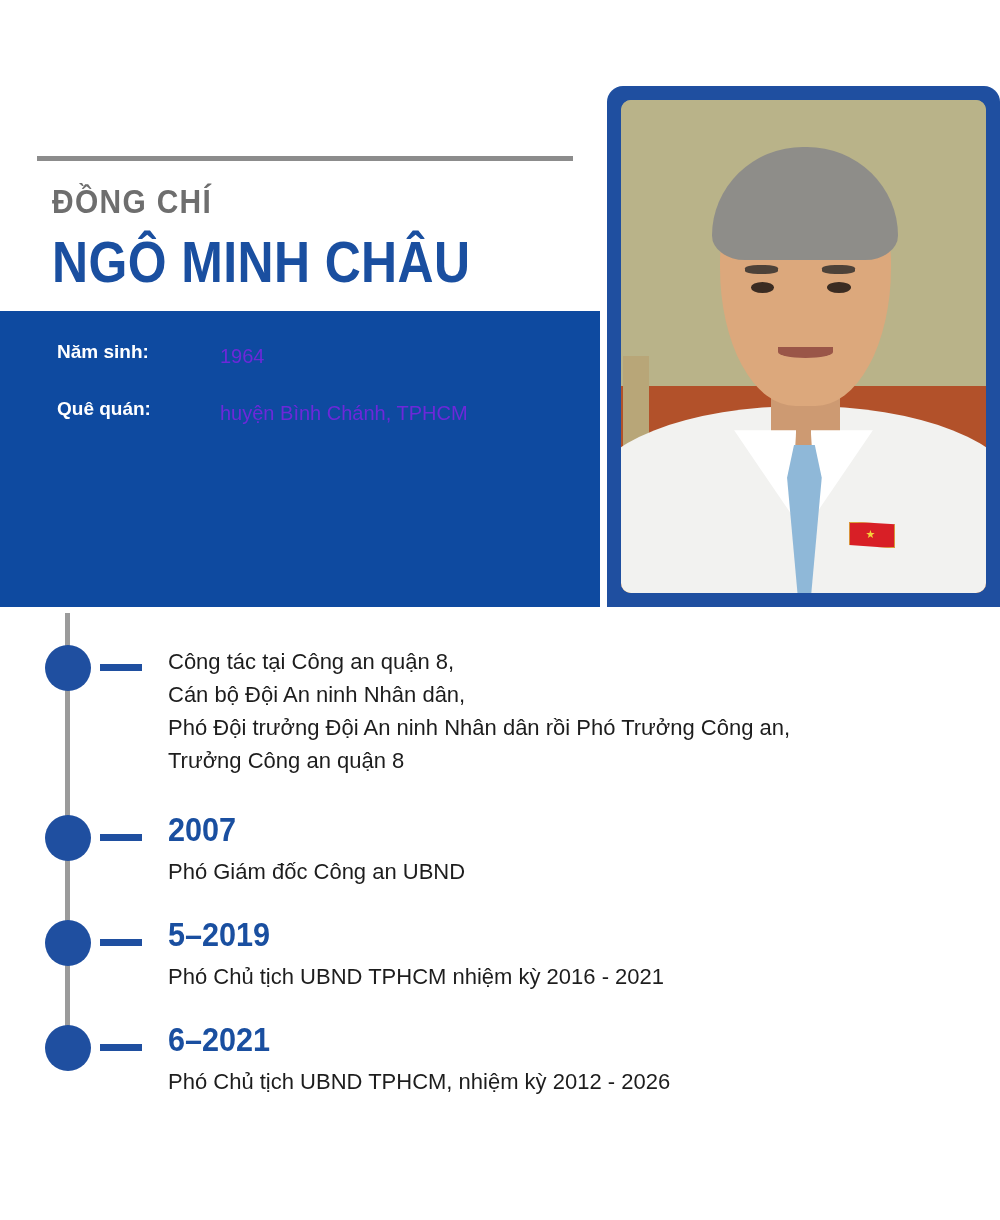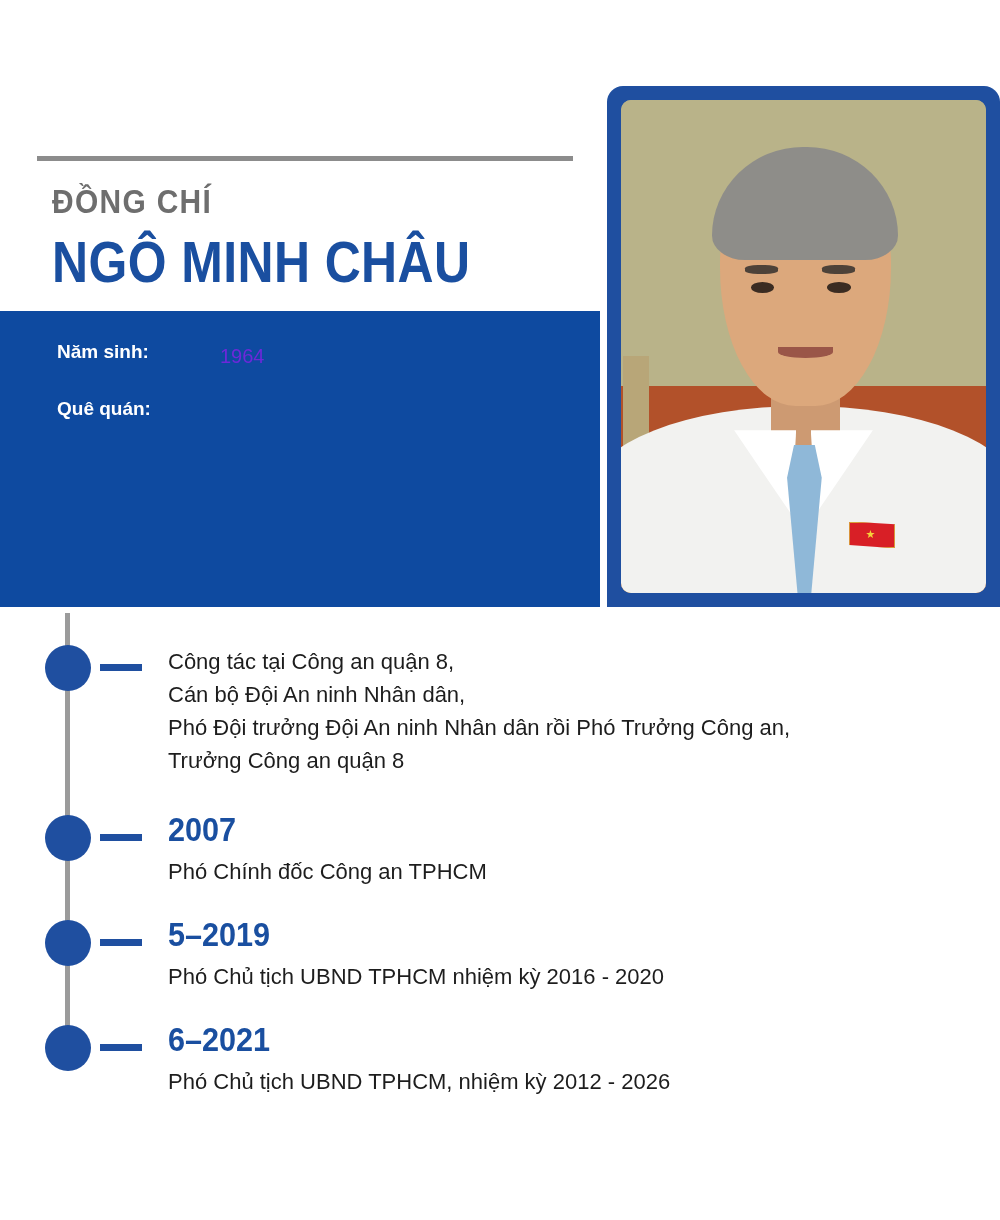--- a/index.html
+++ b/index.html
@@ -277,48 +277,49 @@
 </div>
 
 <div id="info-panel"></div>
 
 <div class="info-row" id="row-birth">
   <div class="info-label">Năm sinh:</div>
   <div class="info-value">1964</div>
 </div>
 <div class="info-row" id="row-home">
   <div class="info-label">Quê quán:</div>
+  <div class="info-value">huyện Bình Chánh, TPHCM</div>
 </div>
 <div class="info-row" id="row-degree">
 </div>
 
 <div id="timeline">
   <div id="timeline-axis"></div>
 
   <div class="tl-item">
     <div class="tl-dot" style="top:38px"></div>
     <div class="tl-dash" style="top:57px"></div>
     <div class="tl-desc" style="top:38px">Công tác tại Công an quận 8,
 Cán bộ Đội An ninh Nhân dân,
 Phó Đội trưởng Đội An ninh Nhân dân rồi Phó Trưởng Công an,
 Trưởng Công an quận 8</div>
   </div>
 
   <div class="tl-item">
     <div class="tl-dot" style="top:208px"></div>
     <div class="tl-dash" style="top:227px"></div>
     <div class="tl-year" style="top:203px">2007</div>
-    <div class="tl-desc" style="top:248px">Phó Chính đốc Công an TPHCM</div>
+    <div class="tl-desc" style="top:248px">Phó Giám đốc Công an UBND</div>
   </div>
 
   <div class="tl-item">
     <div class="tl-dot" style="top:313px"></div>
     <div class="tl-dash" style="top:332px"></div>
     <div class="tl-year" style="top:308px">5–2019</div>
-    <div class="tl-desc" style="top:353px">Phó Chủ tịch UBND TPHCM nhiệm kỳ 2016 - 2020</div>
+    <div class="tl-desc" style="top:353px">Phó Chủ tịch UBND TPHCM nhiệm kỳ 2016 - 2021</div>
   </div>
 
   <div class="tl-item">
     <div class="tl-dot" style="top:418px"></div>
     <div class="tl-dash" style="top:437px"></div>
     <div class="tl-year" style="top:413px">6–2021</div>
     <div class="tl-desc" style="top:458px">Phó Chủ tịch UBND TPHCM, nhiệm kỳ 2012 - 2026</div>
   </div>
 </div>
 

